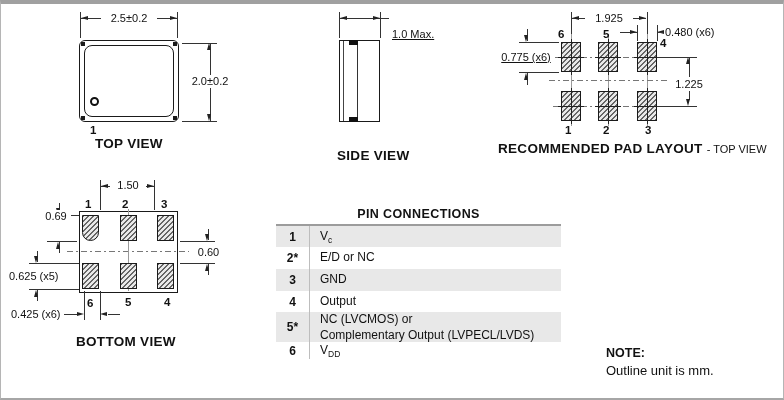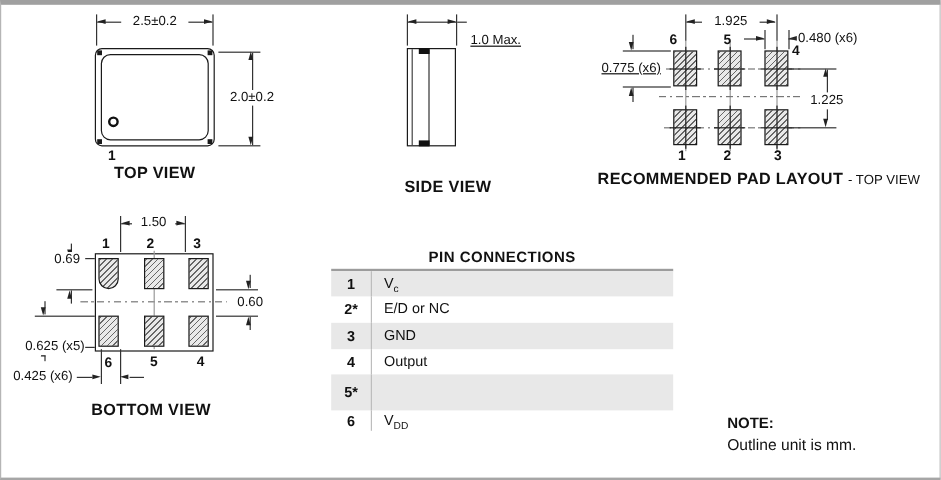--- a/index.html
+++ b/index.html
@@ -186,21 +186,21 @@
     <i class="vl" style="left:207px;top:260px;height:11px;"></i>
     <i class="au" style="left:204px;top:260px;"></i>
     <span class="dt ctr" style="left:192px;top:242px;width:31px;">0.60</span>
 
     <i class="hl" style="left:28px;top:259px;width:50px;"></i>
     <i class="hl" style="left:28px;top:285px;width:50px;"></i>
     <i class="vl" style="left:36px;top:247px;height:11px;"></i>
     <i class="ad" style="left:33px;top:252px;"></i>
     <i class="vl" style="left:36px;top:286px;height:11px;"></i>
     <i class="au" style="left:33px;top:286px;"></i>
-    <span class="dt" style="left:20px;top:266px;margin-top:13px;">0.625 (x5)</span>
+    <span class="dt" style="left:8px;top:266px;">0.625 (x5)</span>
 
     <i class="vl" style="left:83px;top:287px;height:29px;"></i>
     <i class="vl" style="left:99px;top:287px;height:29px;"></i>
     <i class="hl" style="left:63px;top:310px;width:13px;"></i>
     <i class="ar" style="left:76px;top:308px;"></i>
     <i class="hl" style="left:107px;top:310px;width:12px;"></i>
     <i class="al" style="left:99px;top:308px;"></i>
     <span class="dt" style="left:10px;top:304px;">0.425 (x6)</span>
 
     <span class="pl" style="left:86px;top:293px;">6</span>
@@ -222,20 +222,21 @@
     <div class="pt-row shade" style="height:22px;">
       <span class="pt-pin">3</span>
       <span class="pt-desc"><span>GND</span><sub></sub></span>
     </div>
     <div class="pt-row" style="height:21px;">
       <span class="pt-pin">4</span>
       <span class="pt-desc"><span>Output</span><sub></sub></span>
     </div>
     <div class="pt-row shade" style="height:30px;">
       <span class="pt-pin">5*</span>
+      <span class="pt-desc"><span>NC (LVCMOS) or</span><sub></sub><span style="display:block;">Complementary Output (LVPECL/LVDS)</span></span>
     </div>
     <div class="pt-row" style="height:17px;">
       <span class="pt-pin">6</span>
       <span class="pt-desc"><span>V</span><sub>DD</sub></span>
     </div>
   </div>
 
   <div class="note-h">NOTE:</div>
   <div class="note-t">Outline unit is mm.</div>
 

